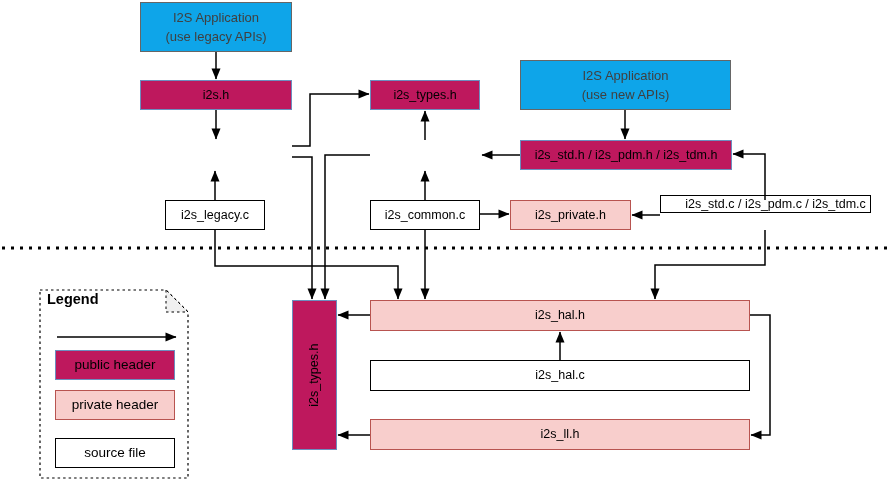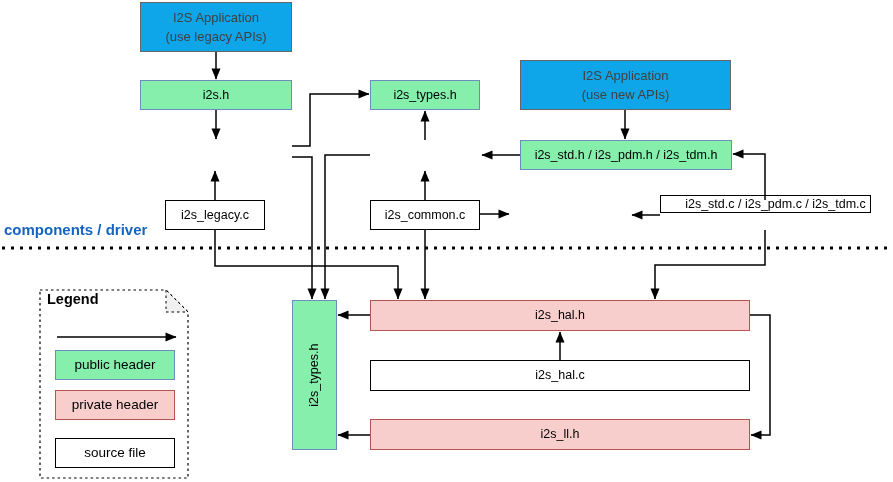--- a/index.html
+++ b/index.html
@@ -20,33 +20,32 @@
   .legend-title{position:absolute;left:47px;top:291px;font-size:14.5px;font-weight:bold;color:#000;}
   .legend-includes{position:absolute;left:57px;top:310px;width:120px;text-align:center;font-size:13.5px;color:#000;}
   .legend-item{font-size:13.5px;}
   #edges{position:absolute;left:0;top:0;pointer-events:none;}
   #edges .edge{fill:none;stroke-width:1.5;}
   #edges .divider{stroke:#000;stroke-width:3;stroke-dasharray:3 6;}
   #edges .legend-outline{fill:none;stroke:#000;stroke-width:1.2;stroke-dasharray:2.5 3;}
   #edges .legend-fold{fill:#f0f0f0;stroke:#000;stroke-width:1;stroke-dasharray:2.5 3;}
 </style>
 <style>
-  .node.public{background:#86efac;border:1px solid #6c8ebf;}
+  .node.public{background:#be185d;border:1px solid #6c8ebf;}
   .node.private{background:#f8cecc;border:1px solid #b85450;}
   .node.source{background:#ffffff;border:1px solid #000000;}
   .node.app{background:#0ea5e9;border:1px solid #666666;}
   .section-label{color:#1565c0;}
   #edges .edge{stroke:#000000;}
   #edges .ah{fill:#000000;}
 </style></head>
 <body>
 
 <div id="stage">
 
-  <div class="section-label" style="left:4px;top:221px;">components / driver</div>
 
   <div class="node app" style="left:140px;top:2px;width:152px;height:50px;">
     <span>I2S Application</span>
     <span>(use legacy APIs)</span>
   </div>
   <div class="node public" style="left:140px;top:80px;width:152px;height:30px;">
     <span>i2s.h</span>
   </div>
   <div class="node source" style="left:165px;top:200px;width:100px;height:30px;">
     <span>i2s_legacy.c</span>
@@ -56,20 +55,23 @@
   </div>
   <div class="node source" style="left:370px;top:200px;width:110px;height:30px;">
     <span>i2s_common.c</span>
   </div>
   <div class="node app" style="left:520px;top:60px;width:211px;height:50px;">
     <span>I2S Application</span>
     <span>(use new APIs)</span>
   </div>
   <div class="node public" style="left:520px;top:140px;width:212px;height:30px;">
     <span>i2s_std.h / i2s_pdm.h / i2s_tdm.h</span>
+  </div>
+  <div class="node private" style="left:510px;top:200px;width:121px;height:30px;">
+    <span>i2s_private.h</span>
   </div>
   <div class="node source" style="left:660px;top:195px;width:211px;height:18px;padding-left:20px;">
     <span>i2s_std.c / i2s_pdm.c / i2s_tdm.c</span>
   </div>
 
   <div class="node public vertical" style="left:292px;top:300px;width:45px;height:150px;">
     <span>i2s_types.h</span>
   </div>
   <div class="node private" style="left:370px;top:300px;width:380px;height:31px;">
     <span>i2s_hal.h</span>

